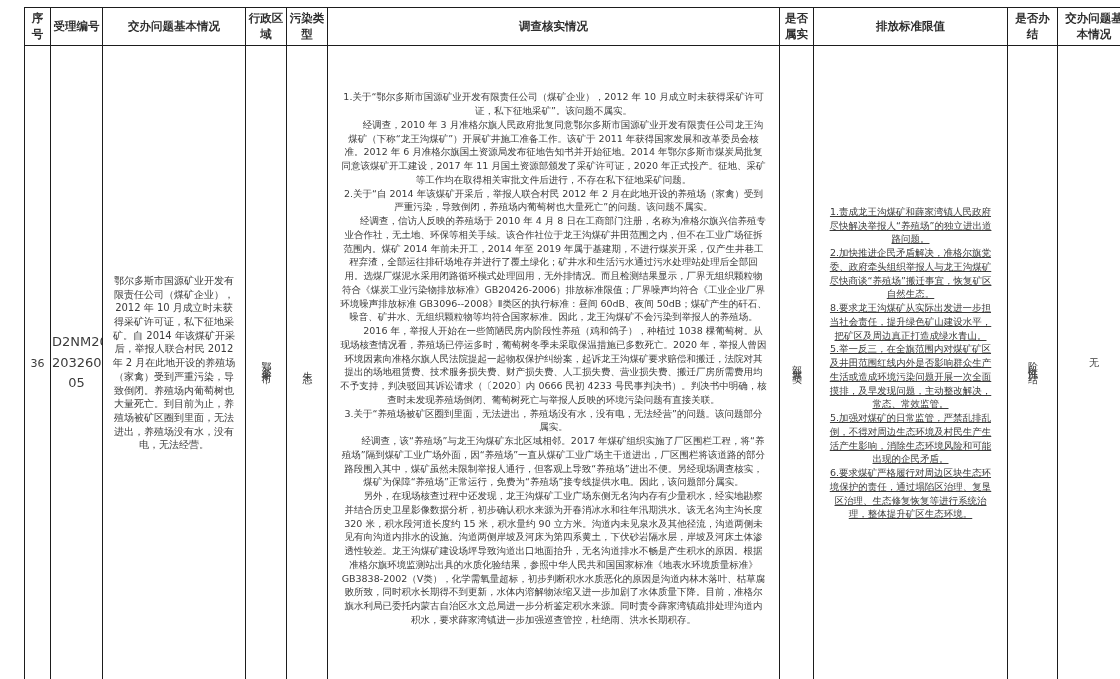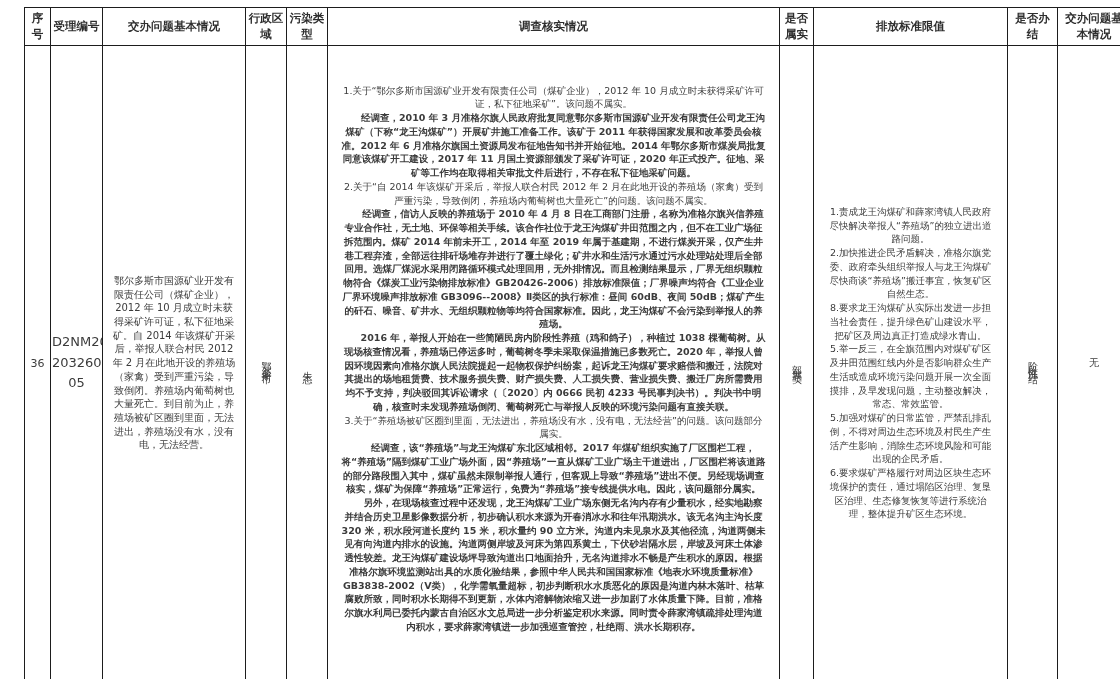--- a/index.html
+++ b/index.html
@@ -24,23 +24,24 @@
     text-align:justify;font-size:10px;line-height:13.7px;
     padding:6px 9px;
   }
   .cell-invest{
     vertical-align:top;text-align:justify;font-size:9.5px;line-height:13.75px;
     padding:7px 12px 16px 12px;
   }
   .cell-handle{
     text-align:justify;font-size:9.5px;line-height:13.75px;
     padding:4px 14px;
+    text-decoration:underline;
   }
   .cell-invest p,.cell-handle p,.cell-problem p{margin:0;}
-  .indent{text-indent:2em;font-weight:bold;}
+  .indent{text-indent:2em;}
   .vtext{
     writing-mode:vertical-rl;text-orientation:upright;
     font-size:10px;letter-spacing:3px;line-height:1;
     display:inline-block;margin:0 auto;
   }
   .cell-resp{font-size:10px;}
 </style>
 </head>
 <body>
 

